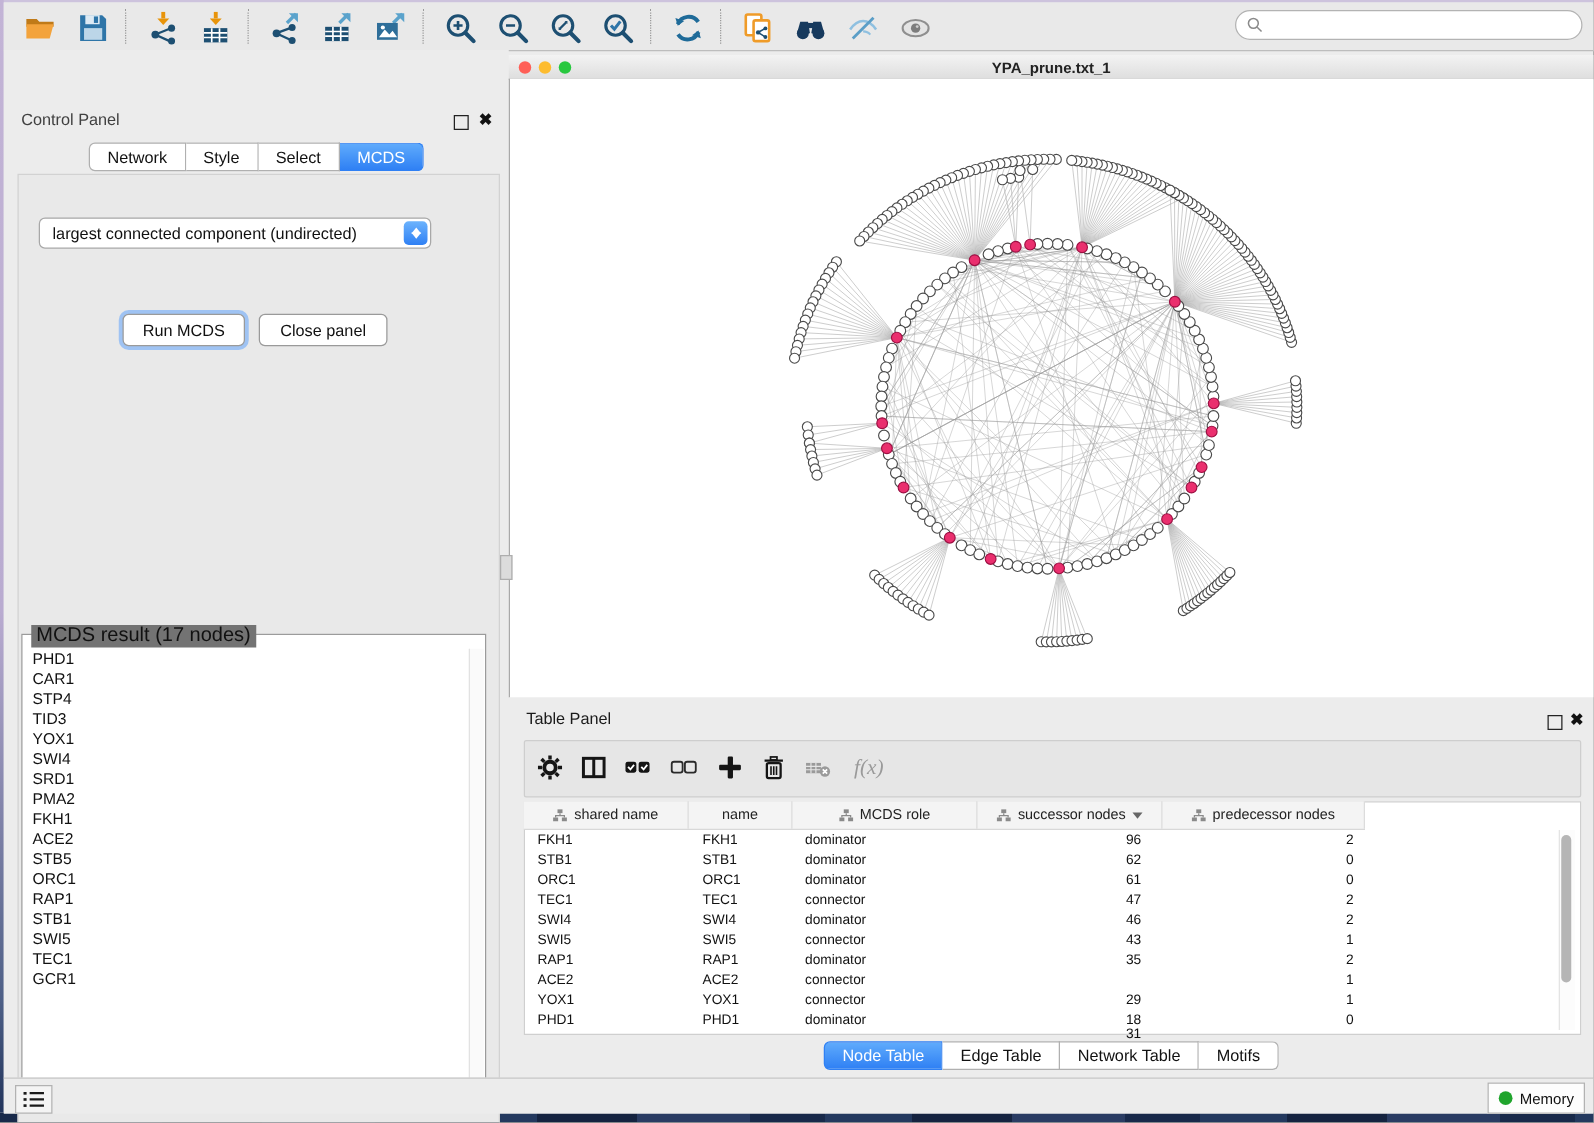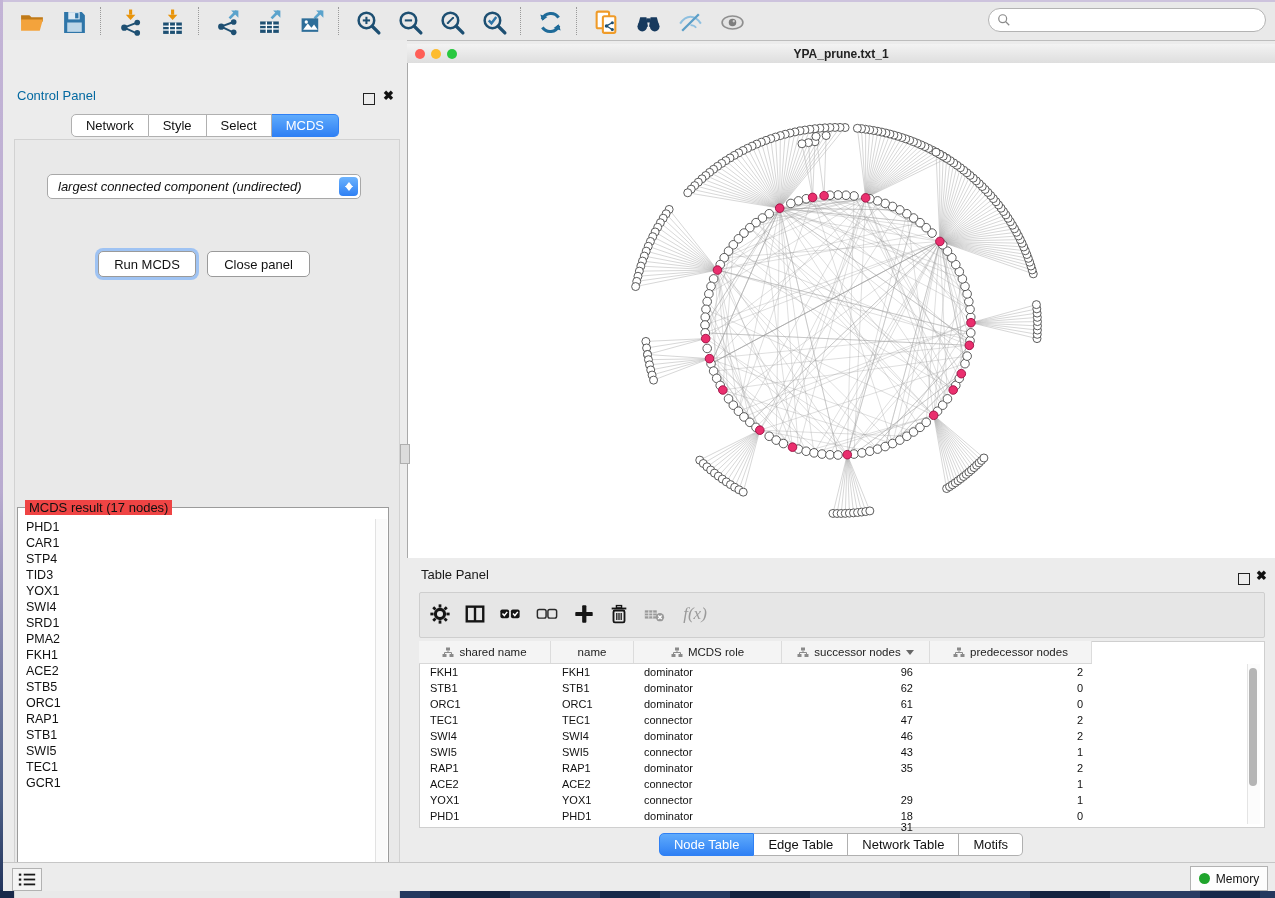--- a/index.html
+++ b/index.html
@@ -14,43 +14,43 @@
      background:repeating-linear-gradient(90deg,#18294a 0 60px,#24395f 60px 130px,#152340 130px 210px,#2a3c63 210px 300px);}
   
   #toolbar{left:3px;top:2px;width:1272px;height:38px;background:#e9e9e9;border-bottom:1px solid #bdbdbd;}
   .tbicon{position:absolute;top:4px;width:32px;height:32px;display:flex;align-items:center;justify-content:center;cursor:default;}
   .tbicon svg{width:27px;height:27px;}
   .tbsep{position:absolute;top:5px;height:28px;border-left:1px dotted #9a9a9a;width:0;}
   #search-box{position:absolute;top:8px;left:988px;width:268px;height:22px;border:1px solid #b3b3b3;border-radius:12px;background:#fff;display:flex;align-items:center;padding-left:8px;}
   #search-box svg{width:14px;height:14px;}
   
   #control-panel{left:3px;top:40px;width:404px;height:822px;background:#ececec;}
-  #cp-title{left:14px;top:48px;font-size:13px;color:#0369a1;}
+  #cp-title{left:14px;top:48px;font-size:13px;color:#404040;}
   .win-float{width:10px;height:10px;border:1.6px solid #222;display:inline-block;}
   .win-close{font-size:13px;font-weight:bold;color:#111;line-height:12px;}
   .seg-tabs{display:flex;}
   .seg-tab{height:21px;line-height:21px;background:#fff;border:1px solid #b0b0b0;border-left:none;
      font-size:13px;padding:0 14px;color:#111;text-align:center;}
   .seg-tab.first{border-left:1px solid #b0b0b0;border-radius:5px 0 0 5px;}
   .seg-tab.last{border-radius:0 5px 5px 0;}
   .seg-tab.active{background:linear-gradient(#5fabfc,#2f80f4);color:#fff;border-color:#2f80f4;}
   #cp-inner{left:11px;top:99px;width:384px;height:759px;background:#e9e9e9;border:1px solid #d2d2d2;}
   #opt-label{left:0;top:114px;width:404px;text-align:center;font-size:13px;color:#111;}
-  #opt-select{left:44px;top:134px;width:312px;height:23px;background:#fff;border:1px solid #a8a8a8;border-radius:5px;display:flex;align-items:center;font-style:italic;}
+  #opt-select{left:28px;top:134px;width:312px;height:23px;background:#fff;border:1px solid #a8a8a8;border-radius:5px;display:flex;align-items:center;}
   #opt-select .val{flex:1;font-size:13px;padding-left:10px;color:#111;white-space:nowrap;}
   #opt-stepper{width:19px;height:19px;margin-right:2px;border-radius:4px;background:linear-gradient(#6cb3fd,#2f80f4);position:relative;}
   #opt-stepper:before,#opt-stepper:after{content:"";position:absolute;left:5.5px;border:4px solid transparent;}
   #opt-stepper:before{top:1px;border-bottom:5px solid #fff;}
   #opt-stepper:after{bottom:1px;border-top:5px solid #fff;}
   .pushbtn{position:absolute;height:24px;background:#fff;border:1px solid #9a9a9a;border-radius:5px;
       font-size:13px;color:#111;display:flex;align-items:center;justify-content:center;font-family:inherit;margin-top:44px;}
   #run-btn{left:95px;top:167px;width:96px;box-shadow:0 0 0 3px rgba(110,170,250,.6);}
   #closep-btn{left:204px;top:167px;width:101px;}
   #mcds-group{left:14px;top:467px;width:370px;height:371px;border:1px solid #9b9b9b;background:#fff;}
-  #mcds-legend{left:22px;top:460px;background:#ef4444;padding:0 4px;font-size:13px;color:#111;}
+  #mcds-legend{left:22px;top:460px;background:#737373;padding:0 4px;font-size:16px;color:#111;}
   #mcds-list{left:15px;top:479px;width:356px;height:356px;overflow:hidden;font-size:12.5px;color:#111;}
   .mcds-item{height:16px;line-height:16px;padding-left:8px;}
   #mcds-scroll{left:372px;top:479px;width:11px;height:356px;background:#fafafa;border-left:1px solid #e2e2e2;}
   #net-titlebar{left:407px;top:44px;width:868px;height:19px;background:linear-gradient(#f3f3f3,#dedede);border-bottom:1px solid #909090;}
   .tlight{position:absolute;top:49px;width:10px;height:10px;border-radius:50%;}
   #net-title{left:407px;top:47px;width:868px;text-align:center;font-size:12px;font-weight:600;color:#222;}
   #net-canvas{left:407px;top:63px;width:868px;height:495px;background:#fff;border-left:1px solid #a9a9a9;}
   #divider-handle{left:400px;top:444px;width:8px;height:18px;background:#dcdcdc;border:1px solid #aeaeae;}
   
   #table-panel{left:407px;top:558px;width:868px;height:304px;background:#ececec;}

